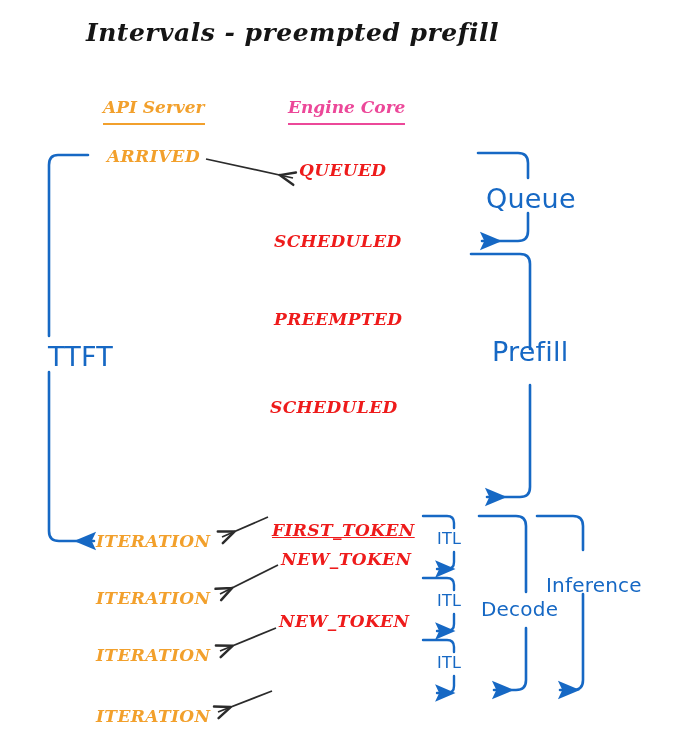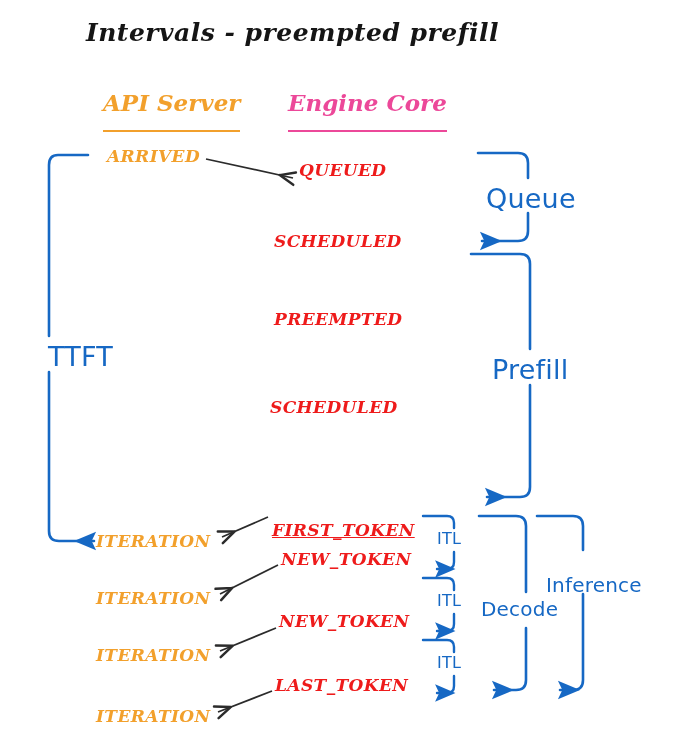--- a/index.html
+++ b/index.html
@@ -12,24 +12,25 @@
   .title{
     font-family:"DejaVu Serif",serif;
     font-style:italic;font-weight:700;
     font-size:25px;color:#151515;
     letter-spacing:.5px;
   }
 
   .col-head{
     font-family:"DejaVu Serif",serif;
     font-style:italic;font-weight:700;
-    font-size:23px;
+    font-size:17px;
     border-bottom:2px solid currentColor;
-    padding-bottom:15px;
+    padding-bottom:6px;
     line-height:1.05;
+    margin-top:8px;
   }
   .col-head.api{color:#F2A02C;}
   .col-head.engine{color:#ec4899;}
 
   .state{
     font-family:"DejaVu Serif",serif;
     font-style:italic;font-weight:700;
     font-size:17px;
     letter-spacing:.4px;
   }
@@ -133,25 +134,24 @@
   <div class="txt state orange" style="left:96px;top:645px;">ITERATION</div>
   <div class="txt state orange" style="left:96px;top:706px;">ITERATION</div>
 
   <div class="txt state red" style="left:299px;top:160px;">QUEUED</div>
   <div class="txt state red" style="left:274px;top:231px;">SCHEDULED</div>
   <div class="txt state red" style="left:274px;top:309px;">PREEMPTED</div>
   <div class="txt state red" style="left:270px;top:397px;">SCHEDULED</div>
   <div class="txt state red" style="left:272px;top:520px;text-decoration:underline;">FIRST_TOKEN</div>
   <div class="txt state red" style="left:281px;top:549px;">NEW_TOKEN</div>
   <div class="txt state red" style="left:279px;top:611px;">NEW_TOKEN</div>
-  <div class="txt state red" style="left:275px;top:675px;">LAST_TOKEN</div>
 
   <div class="txt blue-lbl big" style="left:24px;top:341px;margin-left:24px;">TTFT</div>
   <div class="txt blue-lbl big" style="left:486px;top:183px;">Queue</div>
-  <div class="txt blue-lbl big" style="left:492px;top:354px;">Prefill</div>
+  <div class="txt blue-lbl big" style="left:492px;top:336px;">Prefill</div>
 
   <div class="txt blue-lbl small" style="left:437px;top:529px;">ITL</div>
   <div class="txt blue-lbl small" style="left:437px;top:591px;">ITL</div>
   <div class="txt blue-lbl small" style="left:437px;top:653px;">ITL</div>
 
   <div class="txt blue-lbl mid" style="left:481px;top:597px;">Decode</div>
   <div class="txt blue-lbl mid" style="left:546px;top:573px;">Inference</div>
 
 </div>
 

